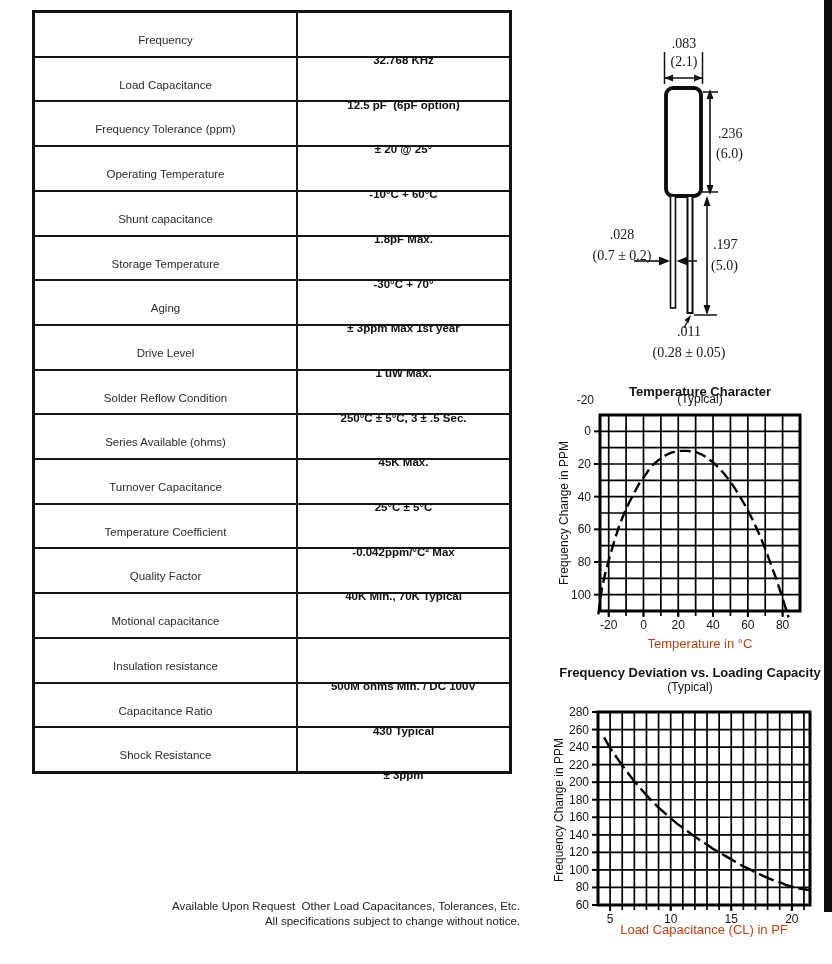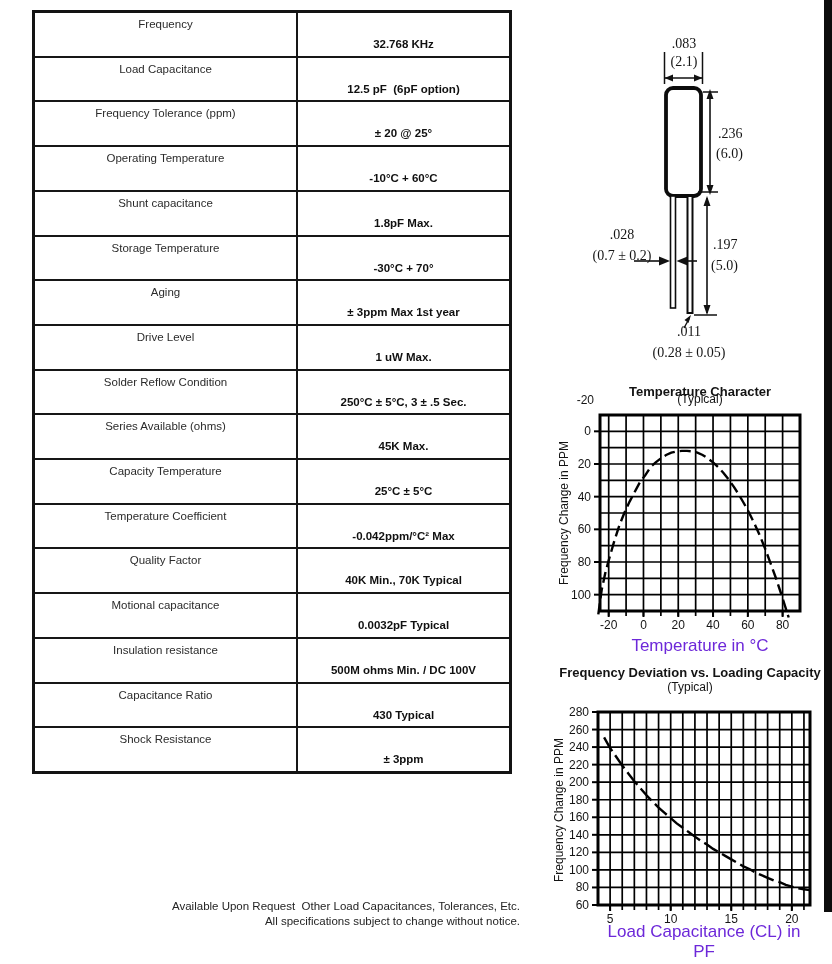--- a/index.html
+++ b/index.html
@@ -6,39 +6,39 @@
   #page{position:relative;width:832px;height:964px;background:#ffffff;overflow:hidden;
         font-family:"Liberation Sans",sans-serif;color:#161616;}
   
   .edge-right{position:absolute;right:0;top:0;width:8px;height:912px;background:#0d0d0d;}
 
   
   .spec-table{position:absolute;left:32px;top:10px;width:480px;height:764px;
               border:3px solid #131313;display:flex;flex-direction:column;box-sizing:border-box;}
   .trow{flex:1;display:flex;border-top:2px solid #161616;min-height:0;}
   .trow:first-child{border-top:none;}
-  .tcell{padding-top:5px;text-align:center;font-size:11.5px;line-height:13px;box-sizing:border-box;}
+  .tcell{padding-top:21px;text-align:center;font-size:11.5px;line-height:13px;box-sizing:border-box;}
   .tparam{width:263px;border-right:2px solid #161616;color:#2b2b2b;}
   .tvalue{flex:1;font-weight:bold;color:#101010;white-space:pre;margin-top:20px;}
 
   
   .footer{position:absolute;left:36px;top:899px;width:484px;text-align:right;
           font-size:11.5px;line-height:15px;color:#242424;}
   .footer .l1{white-space:pre;}
 
   
   .mech{position:absolute;left:560px;top:8px;width:272px;height:368px;}
   .mech svg{overflow:visible;}
   .mech text{font-family:"Liberation Serif",serif;font-size:14px;fill:#161616;}
 
   
   .chart{position:absolute;}
   .chart .ctitle{position:absolute;text-align:center;font-weight:bold;font-size:13px;color:#141414;}
   .chart .csub{position:absolute;text-align:center;font-size:12px;color:#141414;}
-  .chart .xlabel{position:absolute;text-align:center;font-size:17px;color:#6d28d9;}
+  .chart .xlabel{position:absolute;text-align:center;font-size:13px;color:#c2410c;}
   .chart .ylabel{position:absolute;text-align:center;font-size:12px;color:#141414;
                  transform:rotate(-90deg);}
   .chart .yoverflow{position:absolute;font-size:12px;color:#141414;text-align:right;}
   .chart svg{position:absolute;overflow:visible;}
   .chart svg text{font-family:"Liberation Sans",sans-serif;font-size:12px;fill:#141414;}
   #chart1{left:548px;top:378px;width:284px;height:287px;}
   #chart1 .ctitle{left:42px;top:6px;width:220px;}
   #chart1 .csub{left:42px;top:14px;width:220px;}
   #chart1 .yoverflow{left:10px;top:15px;width:36px;}
   #chart1 svg{left:52px;top:37px;}
@@ -93,34 +93,33 @@
       </div>
       <div class="trow">
         <div class="tcell tparam">Solder Reflow Condition</div>
         <div class="tcell tvalue">250°C ± 5°C, 3 ± .5 Sec.</div>
       </div>
       <div class="trow">
         <div class="tcell tparam">Series Available (ohms)</div>
         <div class="tcell tvalue">45K Max.</div>
       </div>
       <div class="trow">
-        <div class="tcell tparam">Capacity Temperature</div>
+        <div class="tcell tparam">Turnover Capacitance</div>
         <div class="tcell tvalue">25°C ± 5°C</div>
       </div>
       <div class="trow">
         <div class="tcell tparam">Temperature Coefficient</div>
         <div class="tcell tvalue">-0.042ppm/°C² Max</div>
       </div>
       <div class="trow">
         <div class="tcell tparam">Quality Factor</div>
         <div class="tcell tvalue">40K Min., 70K Typical</div>
       </div>
       <div class="trow">
         <div class="tcell tparam">Motional capacitance</div>
-        <div class="tcell tvalue">0.0032pF Typical</div>
       </div>
       <div class="trow">
         <div class="tcell tparam">Insulation resistance</div>
         <div class="tcell tvalue">500M ohms Min. / DC 100V</div>
       </div>
       <div class="trow">
         <div class="tcell tparam">Capacitance Ratio</div>
         <div class="tcell tvalue">430 Typical</div>
       </div>
       <div class="trow">

